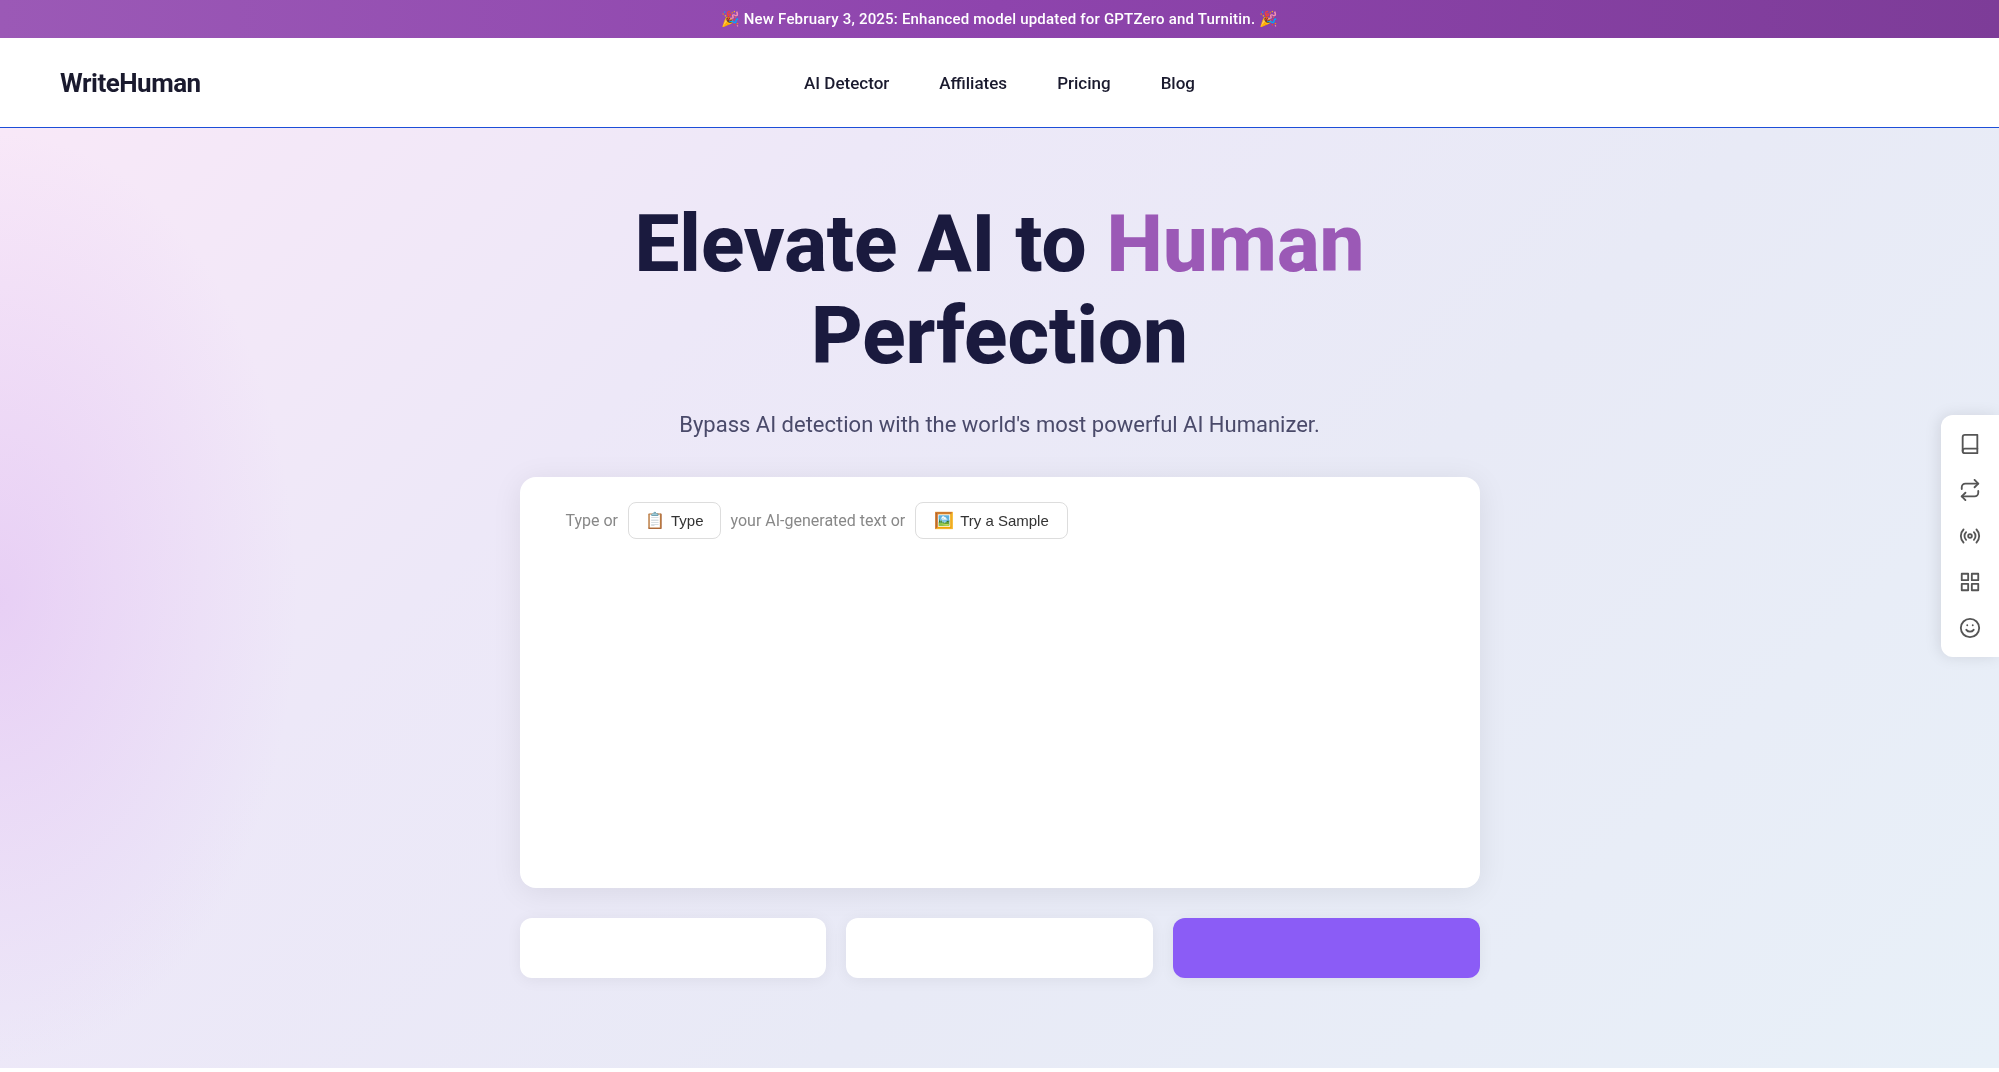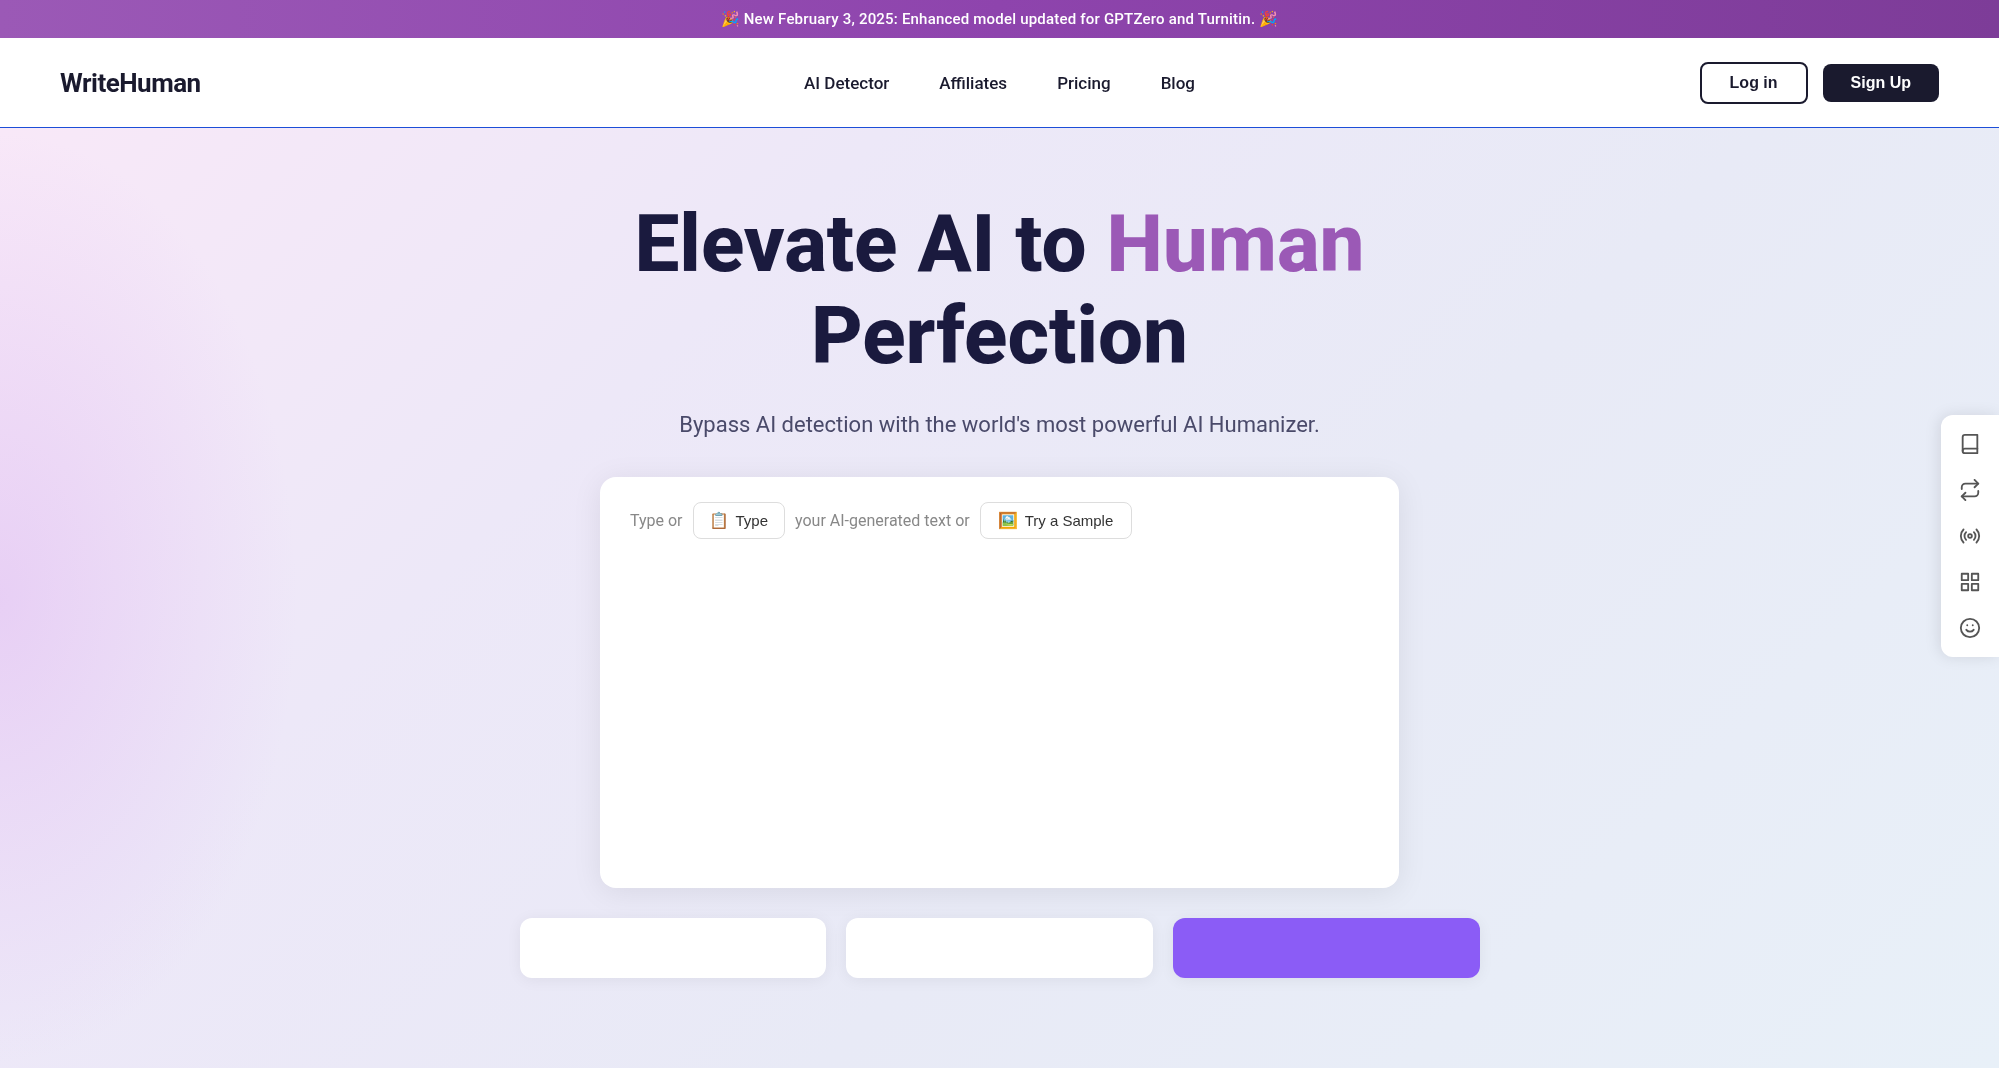--- a/index.html
+++ b/index.html
@@ -124,23 +124,23 @@
       color: #4a4a6a;
       margin-bottom: 40px;
       font-weight: 400;
     }
 
     
     .editor-container {
       background: white;
       border-radius: 16px;
       box-shadow: 0 4px 30px rgba(0,0,0,0.08);
-      width: 799px;
+      width: 960px;
       min-height: 400px;
-      padding: 25px 30px;
+      padding: 25px 46px;
       position: relative;
     }
 
     .editor-toolbar {
       display: flex;
       align-items: center;
       gap: 10px;
       margin-bottom: 20px;
     }
 
@@ -285,28 +285,20 @@
       <span>Affiliates</span>
     </a>
     <a class="nav-item" href="#">
       <span>Pricing</span>
     </a>
     <a class="nav-item" href="#">
       <span>Blog</span>
     </a>
   </nav>
 
-  <div class="header-actions">
-    <button class="btn-login">
-      <span>Log in</span>
-    </button>
-    <button class="btn-signup">
-      <span>Sign Up</span>
-    </button>
-  </div>
 </header>
 
 <main class="main">
 
   <h1 class="hero-title">
     <span>Elevate AI to </span><span class="highlight">Human</span><span> Perfection</span>
   </h1>
 
   <p class="hero-subtitle">Bypass AI detection with the world's most powerful AI Humanizer.</p>
 

